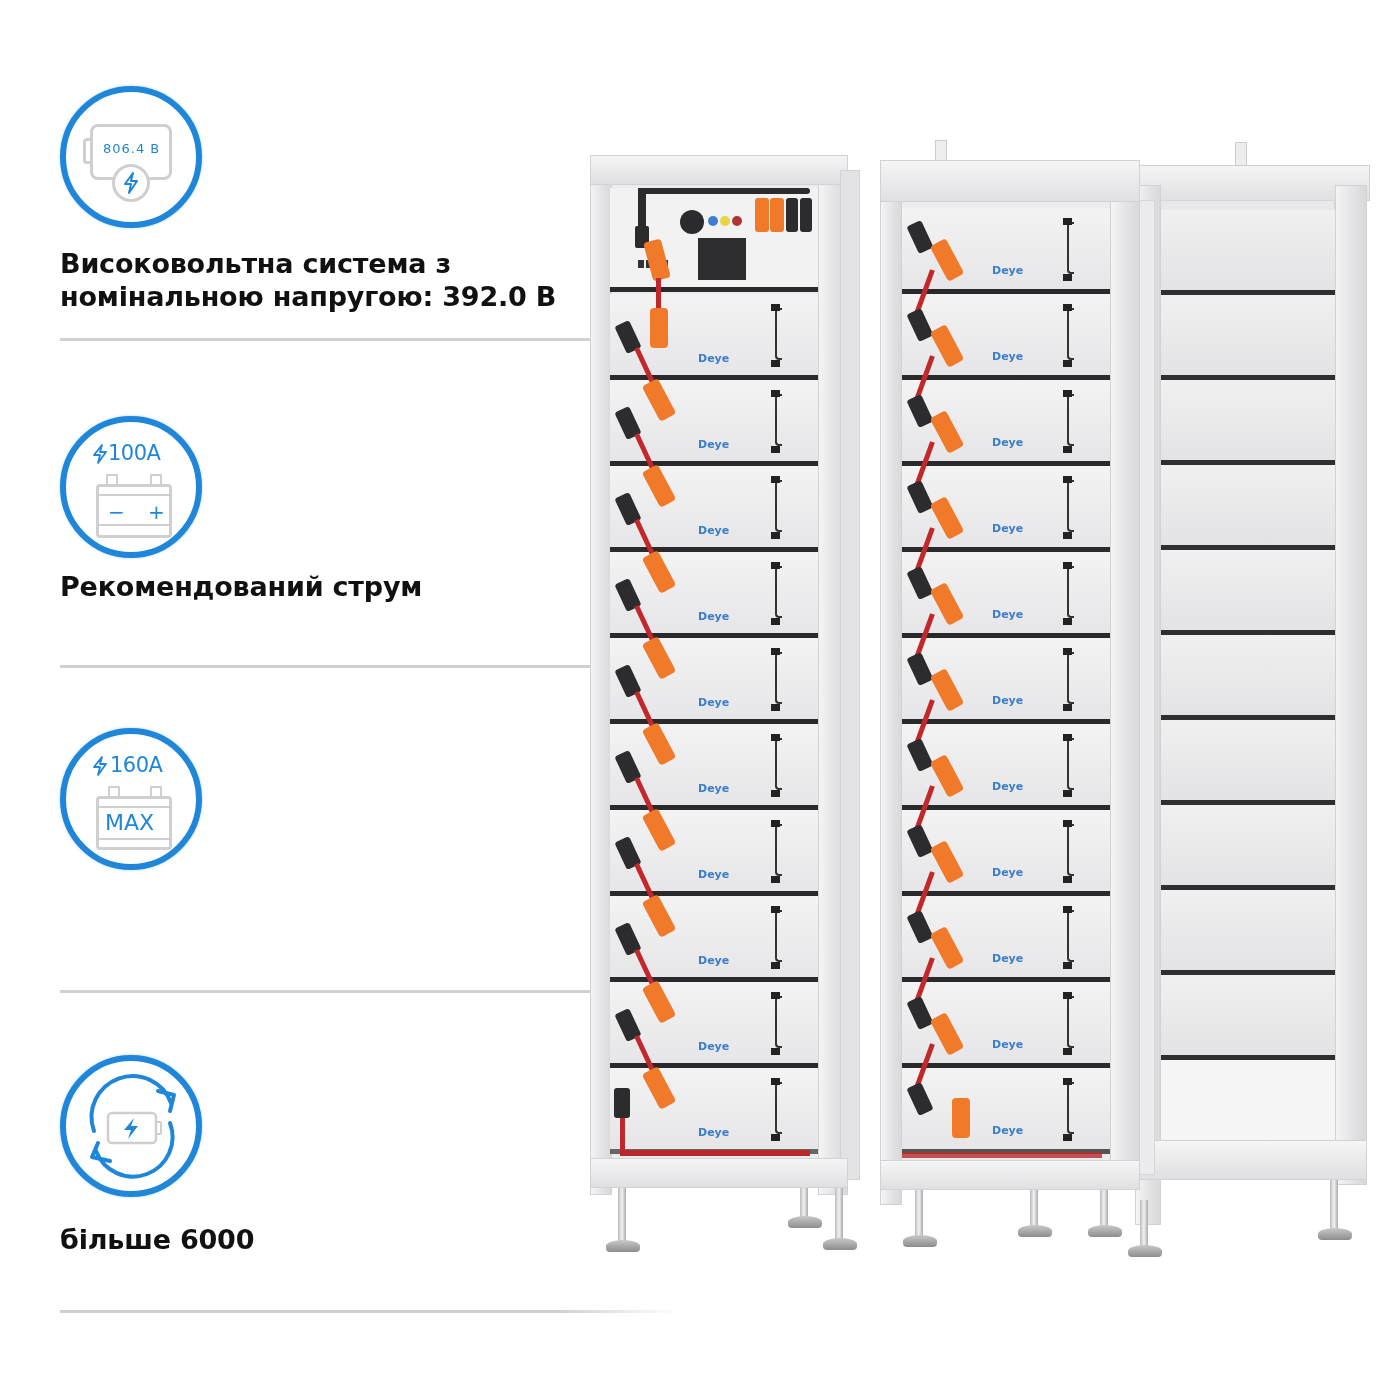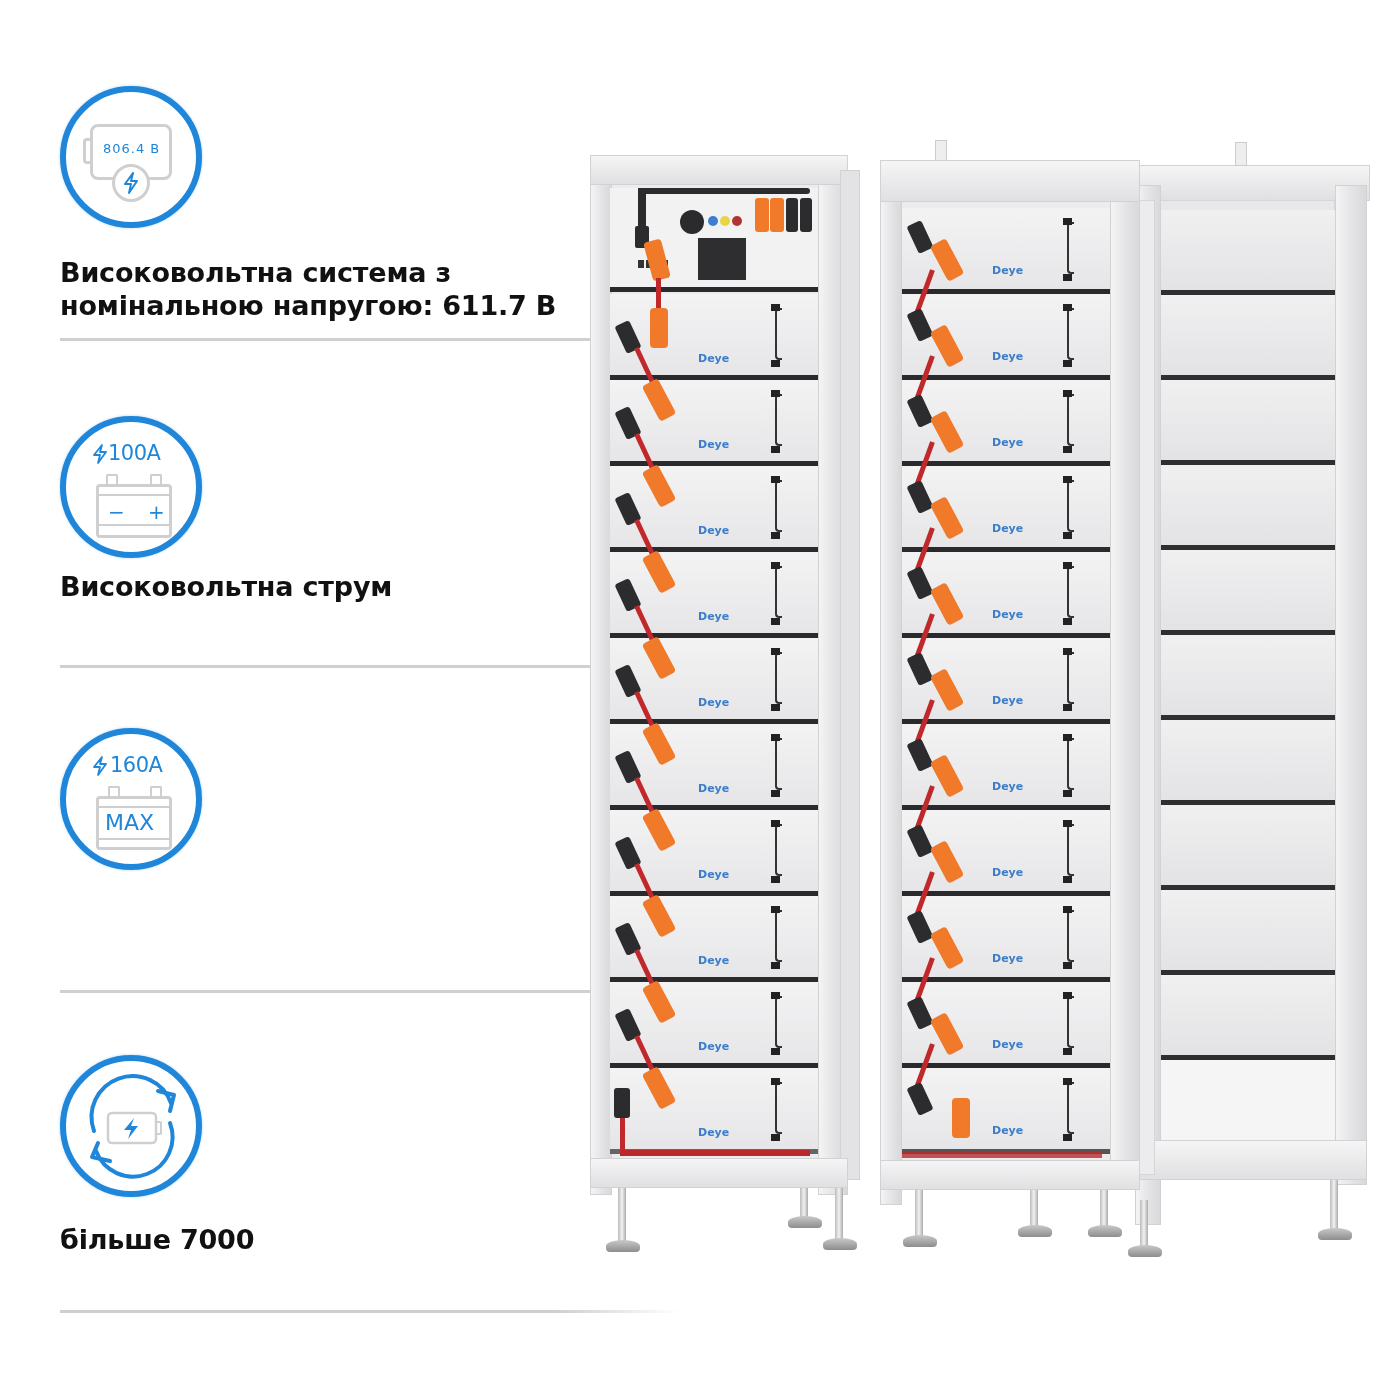--- a/index.html
+++ b/index.html
@@ -60,43 +60,43 @@
   <div class="ring" style="top:0;">
     <div class="ic-batt-outline" style="left:24px; top:32px; width:82px; height:56px;"></div>
     <div style="position:absolute; left:17px; top:46px; width:9px; height:26px; border:3px solid #cfcfcf; border-right:none; border-radius:4px 0 0 4px;"></div>
     <div class="ic-text-blue ic-small" style="left:37px; top:49px;">806.4 В</div>
     <div class="ic-bolt-circle" style="left:46px; top:72px;">
       <svg width="18" height="22" viewBox="0 0 18 22">
           <path d="M11 1 L3 12 H9 L7 21 L15 9 H9 Z" fill="none" stroke="#1f86d9" stroke-width="2" stroke-linejoin="round"></path>
         </svg>
     </div>
   </div>
-  <div class="title" style="top:170px;">
+  <div class="title" style="top:161px;">
     <div>Високовольтна система з</div>
-    <div>номінальною напругою: 611.7 В</div>
+    <div>номінальною напругою: 392.0 В</div>
   </div>
   <div class="divider" style="top:252px;"></div>
 </div>
 
 <div class="feature" style="top:400px;">
   <div class="ring" style="top:16px;">
     <svg width="16" height="20" viewBox="0 0 16 20" style="position:absolute; left:26px; top:22px;">
         <path d="M10 1 L2 11 H8 L6 19 L14 8 H8 Z" fill="none" stroke="#1f86d9" stroke-width="1.8" stroke-linejoin="round"></path>
       </svg>
     <div class="ic-text-blue ic-amp" style="left:42px; top:19px;">100A</div>
     <div class="ic-term" style="left:40px; top:52px;"></div>
     <div class="ic-term" style="left:84px; top:52px;"></div>
     <div class="ic-batt-outline" style="left:30px; top:62px; width:76px; height:54px; border-radius:4px;"></div>
     <div class="ic-line" style="left:33px; top:72px; width:70px;"></div>
     <div class="ic-line" style="left:33px; top:102px; width:70px;"></div>
     <div class="ic-sign" style="left:42px; top:80px;">−</div>
     <div class="ic-sign" style="left:82px; top:80px;">+</div>
   </div>
   <div class="title" style="top:170px;">
-    <div>Високовольтна струм</div>
+    <div>Рекомендований струм</div>
   </div>
   <div class="divider" style="top:265px;"></div>
 </div>
 
 <div class="feature" style="top:728px;">
   <div class="ring" style="top:0;">
     <svg width="16" height="20" viewBox="0 0 16 20" style="position:absolute; left:26px; top:22px;">
         <path d="M10 1 L2 11 H8 L6 19 L14 8 H8 Z" fill="none" stroke="#1f86d9" stroke-width="1.8" stroke-linejoin="round"></path>
       </svg>
     <div class="ic-text-blue ic-amp" style="left:44px; top:19px;">160A</div>
@@ -118,21 +118,21 @@
       <path d="M28 70 A38 38 0 0 1 105 42" fill="none" stroke="#1f86d9" stroke-width="4" stroke-linecap="round"></path>
       <path d="M92 30 L108 34 L104 50" fill="none" stroke="#1f86d9" stroke-width="4" stroke-linecap="round" stroke-linejoin="round"></path>
       <path d="M104 62 A38 38 0 0 1 30 90" fill="none" stroke="#1f86d9" stroke-width="4" stroke-linecap="round"></path>
       <path d="M44 100 L26 96 L32 82" fill="none" stroke="#1f86d9" stroke-width="4" stroke-linecap="round" stroke-linejoin="round"></path>
       <rect x="42" y="52" width="48" height="30" rx="4" fill="#fff" stroke="#cfcfcf" stroke-width="2.5"></rect>
       <rect x="90" y="61" width="5" height="12" rx="1" fill="none" stroke="#cfcfcf" stroke-width="2"></rect>
       <path d="M68 57 L58 69 H65 L62 78 L72 65 H65 Z" fill="#1f86d9"></path>
     </svg>
   </div>
   <div class="title" style="top:168px;">
-    <div>більше 7000</div>
+    <div>більше 6000</div>
   </div>
   <div class="divider" style="top:255px;"></div>
 </div>
 
 <div class="rack-area">
 
   <div>
     <div class="beam" style="left:300px; top:35px; width:480px; height:36px;"></div>
     <div style="position:absolute; left:345px; top:10px; width:12px; height:26px; background:#eee; border:1px solid #ccc;"></div>
     <div style="position:absolute; left:645px; top:12px; width:12px; height:24px; background:#eee; border:1px solid #ccc;"></div>

